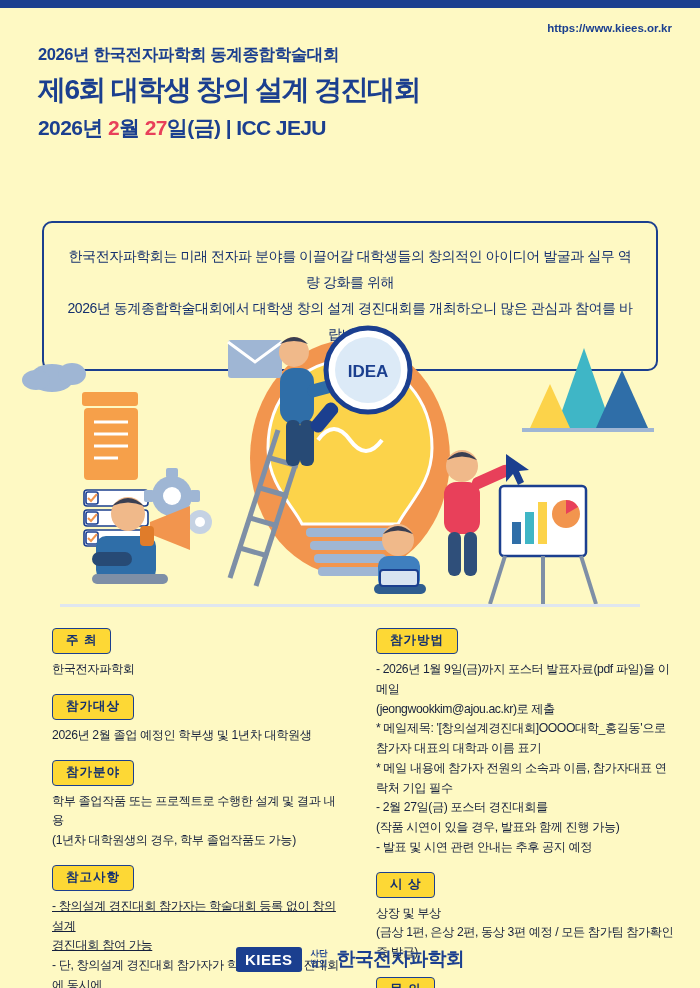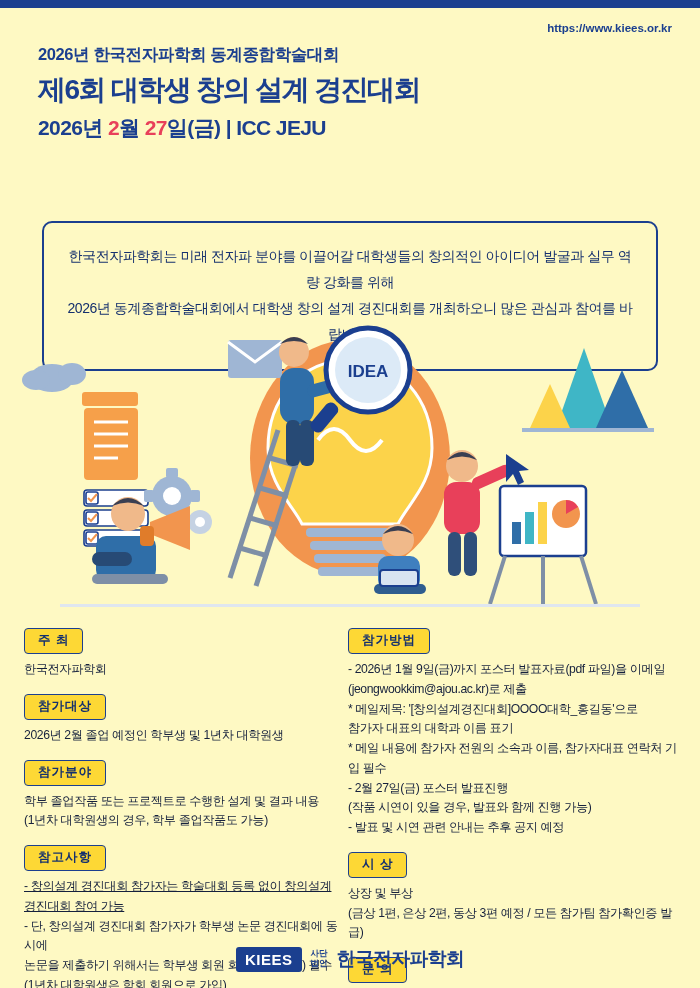--- a/index.html
+++ b/index.html
@@ -64,21 +64,21 @@
   .tag {
     display: inline-block;
     background: #fdd835;
     border: 1.5px solid #1b3f8f;
     border-radius: 4px;
     color: #14306e; font-weight: bold; font-size: 12.5px;
     padding: 3px 13px 4px 13px;
     letter-spacing: 1px;
     margin-bottom: 6px;
   }
-  .blk { margin-bottom: 14px; }
+  .blk { margin-bottom: 14px; margin-left: 28px; }
   .blk p {
     font-size: 12.2px; color: #16213d; line-height: 1.62;
     letter-spacing: -0.4px;
   }
   .ul { text-decoration: underline; }
   
   .footer {
     position: absolute; left: 0; bottom: 16px; width: 700px;
     display: flex; align-items: center; justify-content: center; gap: 9px;
   }
@@ -292,21 +292,21 @@
 
     <div class="col-right">
 
       <div class="blk">
         <span class="tag">참가방법</span>
         <p>- 2026년 1월 9일(금)까지 포스터 발표자료(pdf 파일)을 이메일</p>
         <p>  (jeongwookkim@ajou.ac.kr)로 제출</p>
         <p>  * 메일제목: '[창의설계경진대회]OOOO대학_홍길동'으로</p>
         <p>     참가자 대표의 대학과 이름 표기</p>
         <p>  * 메일 내용에 참가자 전원의 소속과 이름, 참가자대표 연락처 기입 필수</p>
-        <p>- 2월 27일(금) 포스터 발표진행</p>
+        <p>- 2월 27일(금) 포스터 경진대회를</p>
         <p>  (작품 시연이 있을 경우, 발표와 함께 진행 가능)</p>
         <p>- 발표 및 시연 관련 안내는 추후 공지 예정</p>
       </div>
 
       <div class="blk">
         <span class="tag">시   상</span>
         <p>상장 및 부상</p>
         <p>(금상 1편, 은상 2편, 동상 3편 예정 / 모든 참가팀 참가확인증 발급)</p>
       </div>
 

